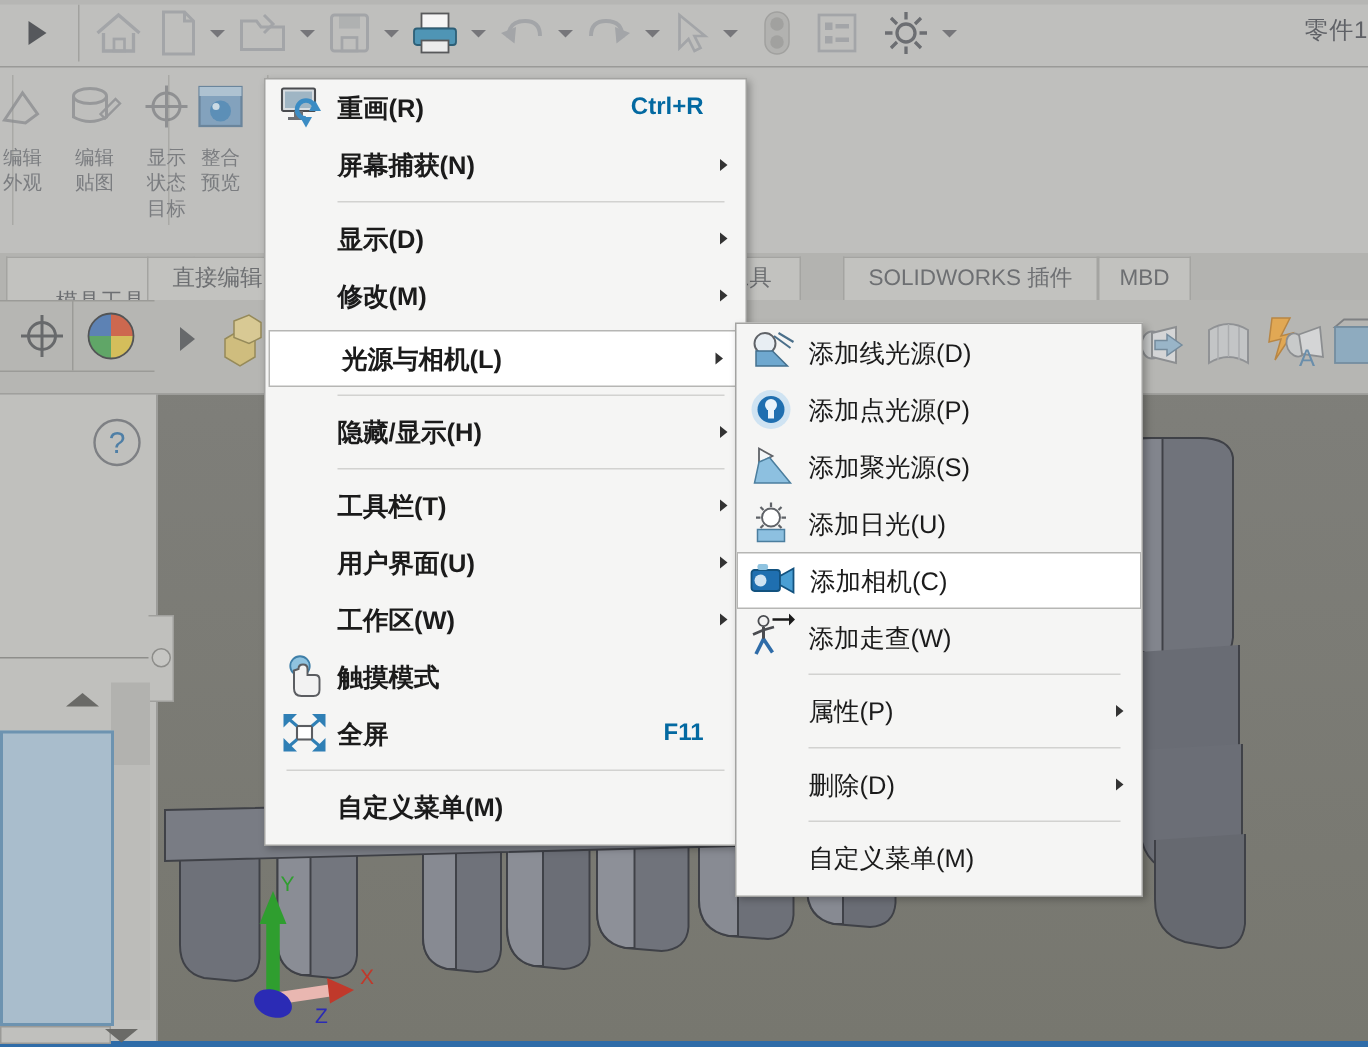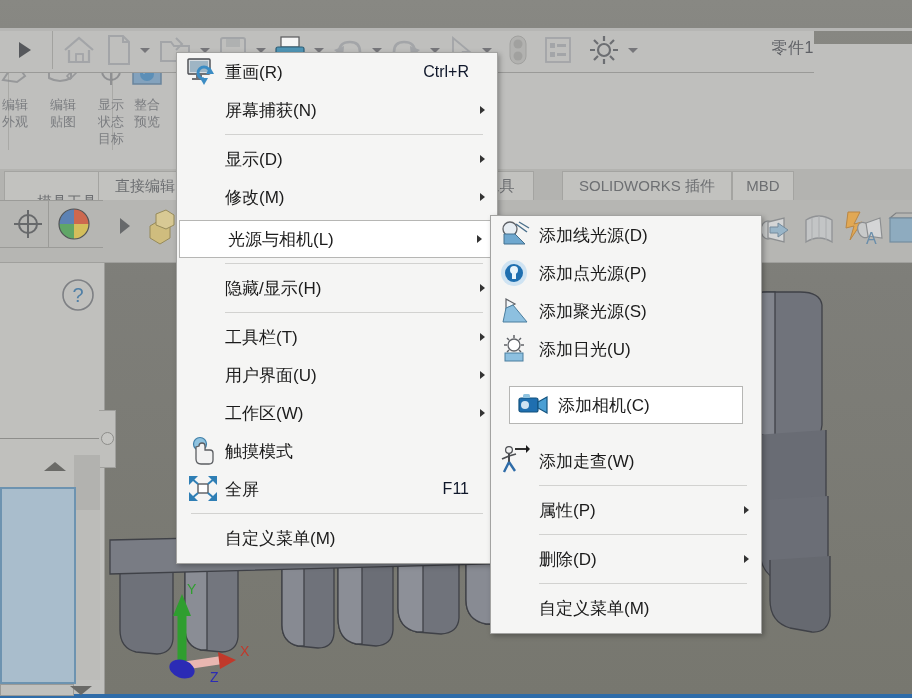--- a/index.html
+++ b/index.html
@@ -16,23 +16,23 @@
   #viewport{
     left:0;top:0;width:912px;height:694px;
     background:linear-gradient(180deg,#888883 0%,#7e7e79 40%,#77776f 100%);
   }
   #statusbar{
     left:0;top:694px;width:912px;height:4px;background:#2f6ca8;
   }
 
   
   #toolbar{
-    left:0;top:0;width:814px;height:44px;
+    left:0;top:0;width:912px;height:44px;
     background:#bfbfbd;border-bottom:1px solid #9a9a98;
-    display:flex;align-items:center;margin-top:28px;
+    display:flex;align-items:center;
   }
   #toolbar::before{
     content:"";position:absolute;left:0;top:0;width:912px;height:3px;background:#b6b6b4;
   }
   .tb-arrow{
     width:48px;height:44px;display:flex;align-items:center;justify-content:center;
   }
   .tb-sep{width:1px;height:38px;background:#a2a29f;margin:0 4px;}
   .tb-btn{
     height:44px;display:flex;align-items:center;justify-content:center;
@@ -122,34 +122,34 @@
   .menu-item{
     position:relative;display:flex;align-items:center;
     height:38px;font-size:17px;color:#1b1b1b;
     cursor:default;
   }
   .menu-item .mi-icon{
     width:48px;min-width:48px;height:38px;position:relative;
   }
   .menu-item .mi-label{flex:1;white-space:nowrap;}
   .menu-item .mi-accel{
-    color:#0f172a;font-size:16px;padding-right:28px;white-space:nowrap;
+    color:#0369a1;font-size:16px;padding-right:28px;white-space:nowrap;
   }
   .menu-item .mi-arrow{
     position:absolute;right:12px;top:50%;margin-top:-4px;
     width:0;height:0;border-top:4px solid transparent;border-bottom:4px solid transparent;
     border-left:5px solid #333;
   }
   .menu-item.sel{
     background:#ffffff;border:1px solid #b6b6b4;
   }
   .menu-sep{height:1px;background:#d2d2d0;margin:5px 14px 5px 48px;}
   .menu-sep.full{margin-left:14px;}
 
-  #menu1{left:176px;top:52px;width:320px;}
+  #menu1{left:176px;top:52px;width:320px;font-weight:bold;}
   #menu2{left:490px;top:215px;width:270px;}
 </style>
 </head>
 <body>
 
 <div class="abs" id="viewport">
 
   <svg width="912" height="694" style="position:absolute;left:0;top:0;">
     <g stroke="#3f4147" stroke-width="1.3" fill="none">
       <path d="M745,300 L745,405 Q745,430 768,437 L800,443 Q820,445 822,425 L822,305 Q820,292 800,292 L768,292 Q748,292 745,300 Z" fill="#70737b"></path>
@@ -607,21 +607,21 @@
           <line x1="22" y1="4" x2="20" y2="6"></line>
             <line x1="8" y1="18" x2="10" y2="16"></line>
           <line x1="22" y1="18" x2="20" y2="16"></line>
         </g>
         <rect x="6" y="19" width="18" height="8" fill="#8dc0e0" stroke="#4b7e9e" stroke-width="1"></rect>
       </svg>
     </div>
     <div class="mi-label">添加日光(U)</div>
   </div>
 
-  <div class="menu-item sel" style="margin:18px;height:36px;">
+  <div class="menu-item sel" style="margin:0;height:36px;">
     <div class="mi-icon">
       <svg width="34" height="28" style="position:absolute;left:7px;top:5px;">
         <rect x="2" y="7" width="19" height="14" rx="2" fill="#1f6fb0" stroke="#12527f" stroke-width="1.2"></rect>
         <circle cx="8" cy="14" r="4" fill="#cfe3f2"></circle>
         <polygon points="21,11 30,6 30,22 21,17" fill="#4a9fd4" stroke="#12527f" stroke-width="1.2"></polygon>
         <rect x="6" y="3" width="7" height="4" rx="1.5" fill="#8fc3e0"></rect>
       </svg>
     </div>
     <div class="mi-label">添加相机(C)</div>
   </div>

